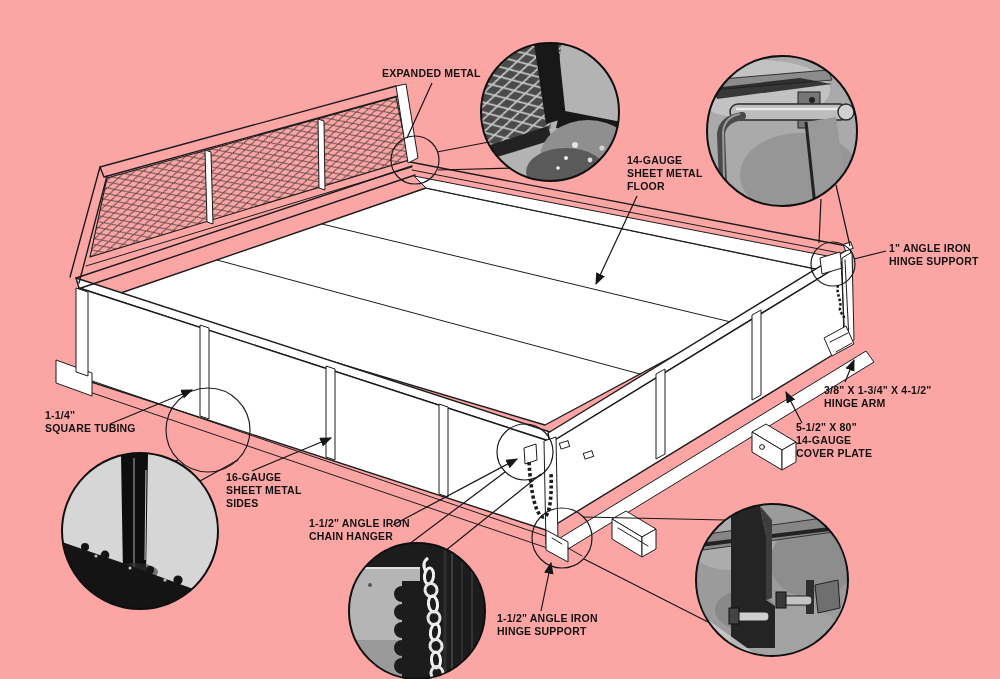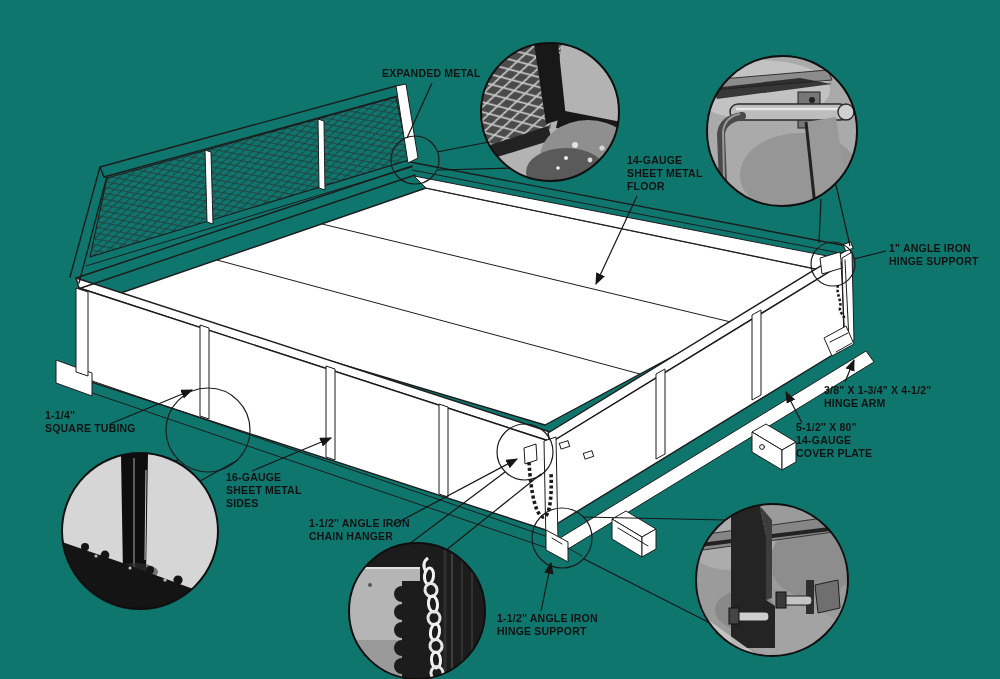--- a/index.html
+++ b/index.html
@@ -1,16 +1,16 @@
 <!DOCTYPE html>
 <html><head>
 <meta charset="utf-8">
 <style>
   html,body{margin:0;padding:0;background:#ffffff;}
-  .stage{position:relative;width:1000px;height:679px;background:#0f766e;overflow:hidden;
+  .stage{position:relative;width:1000px;height:679px;background:#fca5a5;overflow:hidden;
          font-family:"Liberation Sans",sans-serif;}
   svg{position:absolute;left:0;top:0;}
   .lbl{font:bold 10.5px "Liberation Sans",sans-serif;fill:#111;letter-spacing:.2px;}
   .ink{stroke:#1c1c1c;fill:none;stroke-width:1.4;stroke-linecap:round;stroke-linejoin:round;}
   .inkthin{stroke:#1c1c1c;fill:none;stroke-width:1;stroke-linecap:round;stroke-linejoin:round;}
   .white{fill:#ffffff;stroke:#1c1c1c;stroke-width:1.4;stroke-linejoin:round;}
   .whitethin{fill:#ffffff;stroke:#1c1c1c;stroke-width:1;stroke-linejoin:round;}
   .leader{stroke:#161616;fill:none;stroke-width:1.2;}
   .callout{stroke:#1c1c1c;fill:none;stroke-width:1.2;}
   .ring{fill:none;stroke:#0f0f0f;stroke-width:2;}

